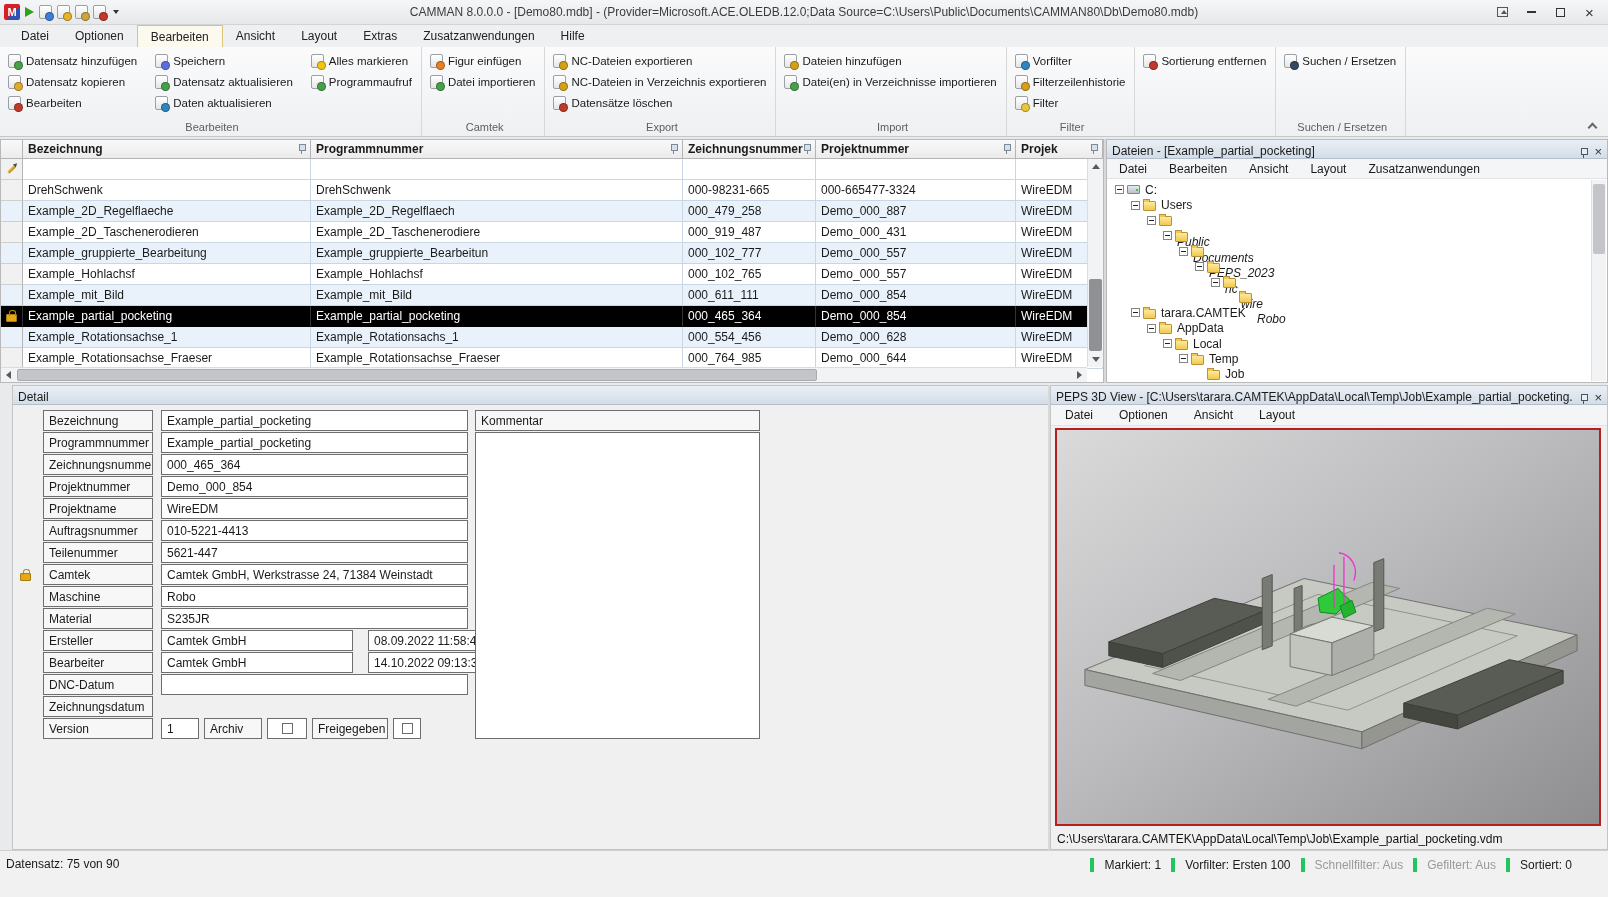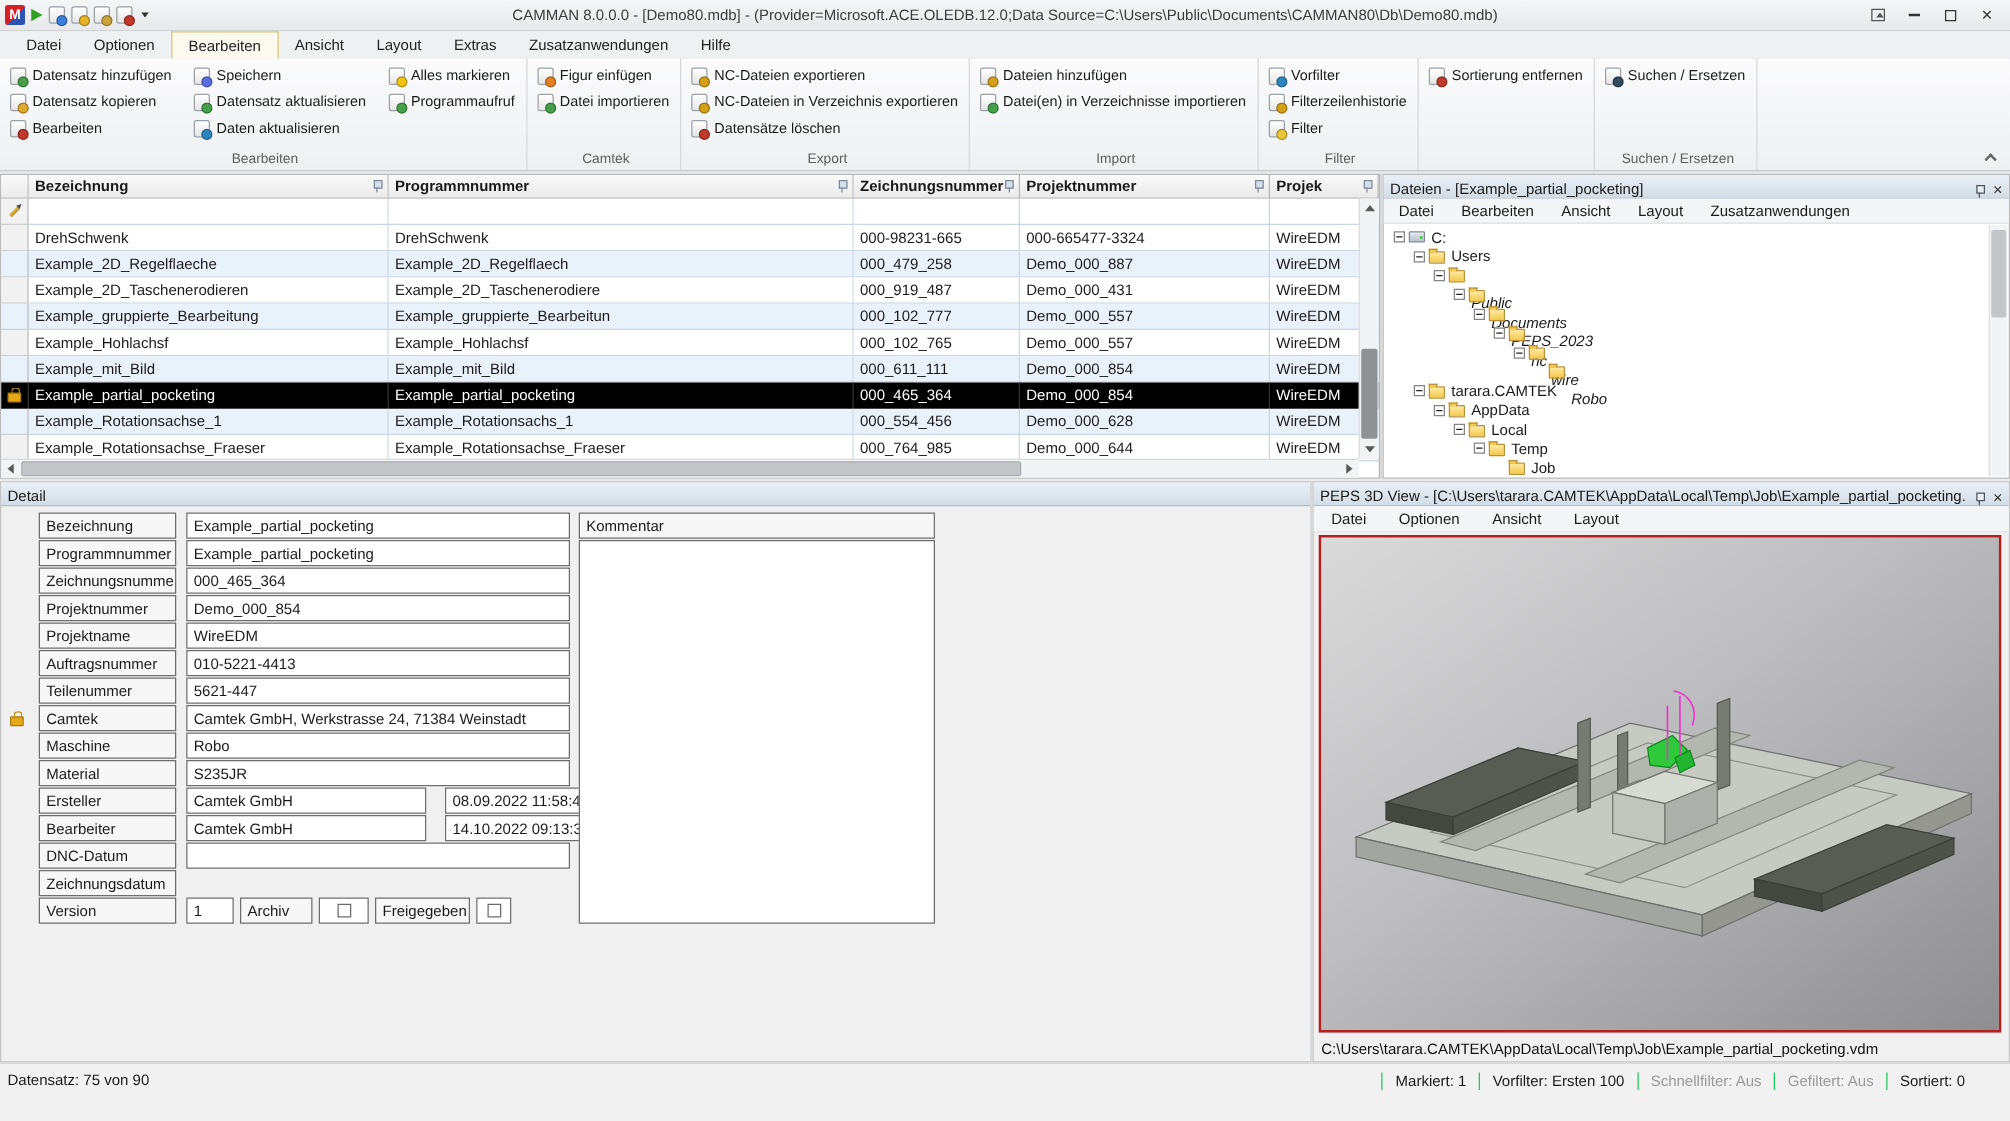--- a/index.html
+++ b/index.html
@@ -99,21 +99,21 @@
   .folder { width:13px; height:10px; background:linear-gradient(#ffe9a0,#f2c94c); border:1px solid #b8913a;
     border-radius:1px; position:relative; flex:none; margin:2px 5px 0 0; }
   .folder::before { content:""; position:absolute; left:-1px; top:-3px; width:5px; height:2px;
     background:#f2c94c; border:1px solid #b8913a; border-bottom:none; }
   .drive { width:13px; height:9px; background:linear-gradient(#e6eaef,#b9c1ca); border:1px solid #7c8793;
     border-radius:1px; position:relative; flex:none; margin-right:5px; }
   .drive::after { content:""; position:absolute; right:1px; top:3px; width:2px; height:2px; background:#3ec43e; }
   .tree-label.it { font-style:italic;margin-top:44px; }
   .tree-scroll { position:absolute; top:40px; right:1px; bottom:1px; width:15px; background:#f2f3f4; border-left:1px solid #e0e0e0; }
   
-  .detail { position:absolute; left:0; top:385px; width:1141px; height:465px; background:#f0f0f0; border:1px solid #c4c4c4; }
+  .detail { position:absolute; left:12px; top:385px; width:1141px; height:465px; background:#f0f0f0; border:1px solid #c4c4c4; }
   .detail-form { position:absolute; left:30px; top:24px; }
   .frow { display:flex; margin-bottom:1px; }
   .box { border:1px solid #6e6e6e; background:#fff; height:21px; display:flex; align-items:center; padding:0 5px; overflow:hidden; white-space:nowrap;}
   .fld-label { width:110px; margin-right:8px; background:#f7f7f7; }
   .fld-value { width:307px; }
   .fld-value.short { width:192px; margin-right:15px; }
   .fld-date { width:112px; }
   .fld-ver { width:38px; margin-right:5px; }
   .fld-archiv { width:58px; margin-right:5px; background:#f7f7f7;text-align:right;}
   .fld-cbbox { width:40px; margin-right:5px; justify-content:center; }
@@ -128,21 +128,21 @@
   .peps { position:absolute; left:1050px; top:385px; width:558px; height:465px; background:#f0f0f0; border:1px solid #c4c4c4; }
   .peps-menu { height:21px; display:flex; gap:26px; align-items:center; padding:0 14px; background:#f4f5f6; border-bottom:1px solid #e2e2e2;}
   .viewport { position:absolute; left:4px; top:42px; width:546px; height:398px; border:2px solid #b42020; background:#b5b5b7; }
   .viewport svg { display:block; width:100%; height:100%; }
   .peps-path { position:absolute; left:6px; top:444px; right:4px; height:18px; line-height:18px;
     overflow:hidden; white-space:nowrap; color:#111; }
   
   .statusbar { position:absolute; left:0; top:850px; width:1608px; height:47px; background:#f1f1f2; border-top:1px solid #cfcfcf; }
   .status-left { position:absolute; left:6px; top:6px; }
   .scells { position:absolute; right:26px; top:4px; display:flex; align-items:center; height:19px; }
-  .scell { border-left:1px solid #22c55e; padding:0 10px; white-space:nowrap; }
+  .scell { border-left:4px solid #22c55e; padding:0 10px; white-space:nowrap; }
   .scell.muted { color:#9a9a9b; }
   .splitter-v { position:absolute; background:#d8d9db; }
 </style>
 </head>
 <body>
 
 <div class="titlebar">
   <div class="qat" id="qat">
     <span class="logo">M</span>
   <span class="play"></span>

